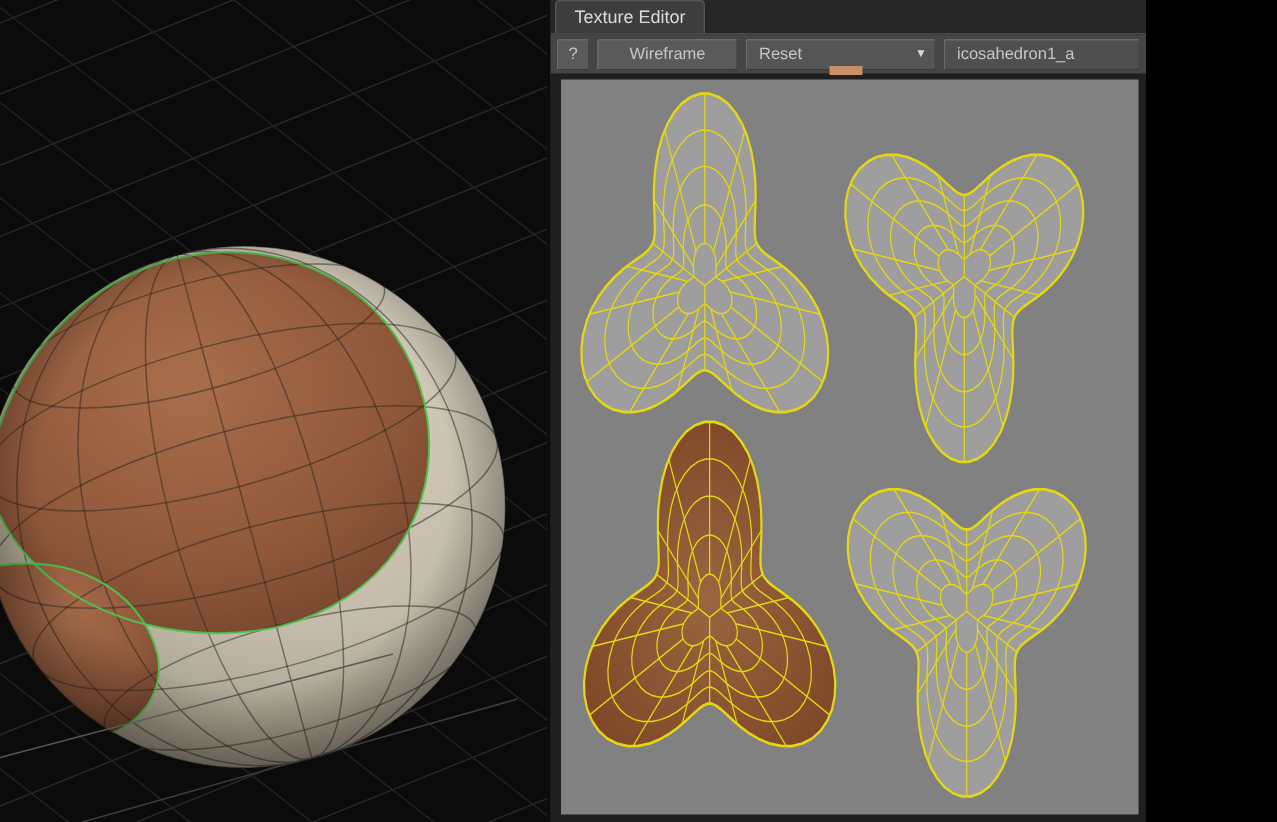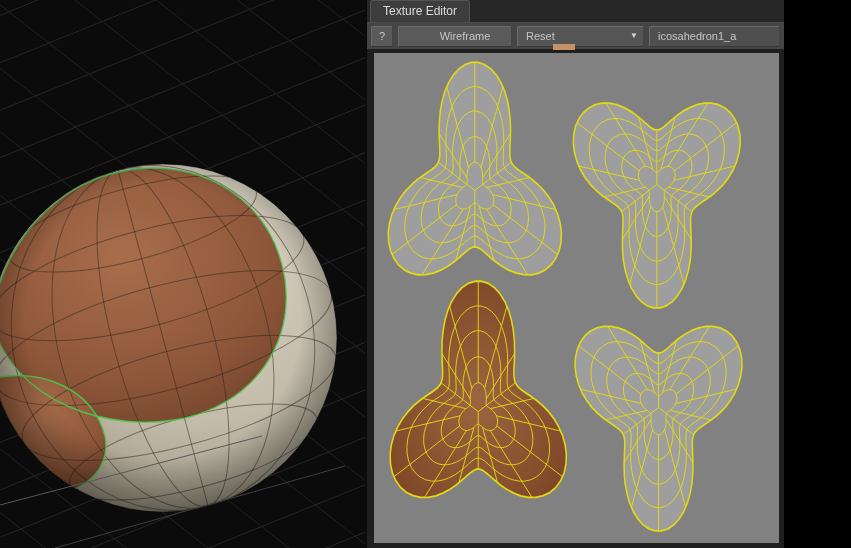--- a/index.html
+++ b/index.html
@@ -11,21 +11,21 @@
   .viewport svg{display:block;width:100%;height:100%;}
 
   
   .panel{flex:1;display:flex;flex-direction:column;background:#2e2e2e;border-left:2px solid #0a0a0a;position:relative;}
   .tabbar{height:22px;background:#262626;display:flex;align-items:flex-end;padding-left:3px;border-bottom:1px solid #4a4a4a;flex:none;}
   .tab{background:#3d3d3d;color:#dcdcdc;font-size:12px;line-height:1;padding:4px 12px 5px;border:1px solid #535353;border-bottom:none;border-radius:3px 3px 0 0;white-space:nowrap;}
   .toolbar{height:26px;background:#454545;display:flex;align-items:center;padding:0 4px;gap:5px;flex:none;border-bottom:1px solid #1d1d1d;}
   .btn{background:#5a5a5a;color:#c6c6c6;font-size:11px;line-height:1;text-align:center;padding:4px 0;border:1px solid #6b6b6b;border-bottom-color:#383838;border-right-color:#444;border-radius:2px;cursor:default;white-space:nowrap;overflow:hidden;}
   .btn-help{width:20px;flex:none;}
   .btn-reset{width:108px;flex:none;}
-  .btn-wire{width:92px;flex:none;padding-left:20px;}
+  .btn-wire{width:92px;flex:none;}
   .dropdown{display:flex;align-items:center;justify-content:space-between;padding:4px 5px 4px 8px;text-align:left;}
   .dd-color{width:112px;flex:none;background:#555;}
   .dd-tex{width:116px;flex:none;margin-left:auto;background:#4f4f4f;}
   .arrow{font-size:8px;color:#d8d8d8;margin-left:4px;flex:none;}
   .swatch-fragment{position:absolute;left:186px;top:44px;width:22px;height:6px;background:#c89067;z-index:3;}
   .canvas{flex:1;background:#1f1f1f;padding:3px 5px 5px 7px;min-height:0;}
   .canvas svg{display:block;width:100%;height:100%;background:#818181;}
 </style>
 </head>
 <body>

